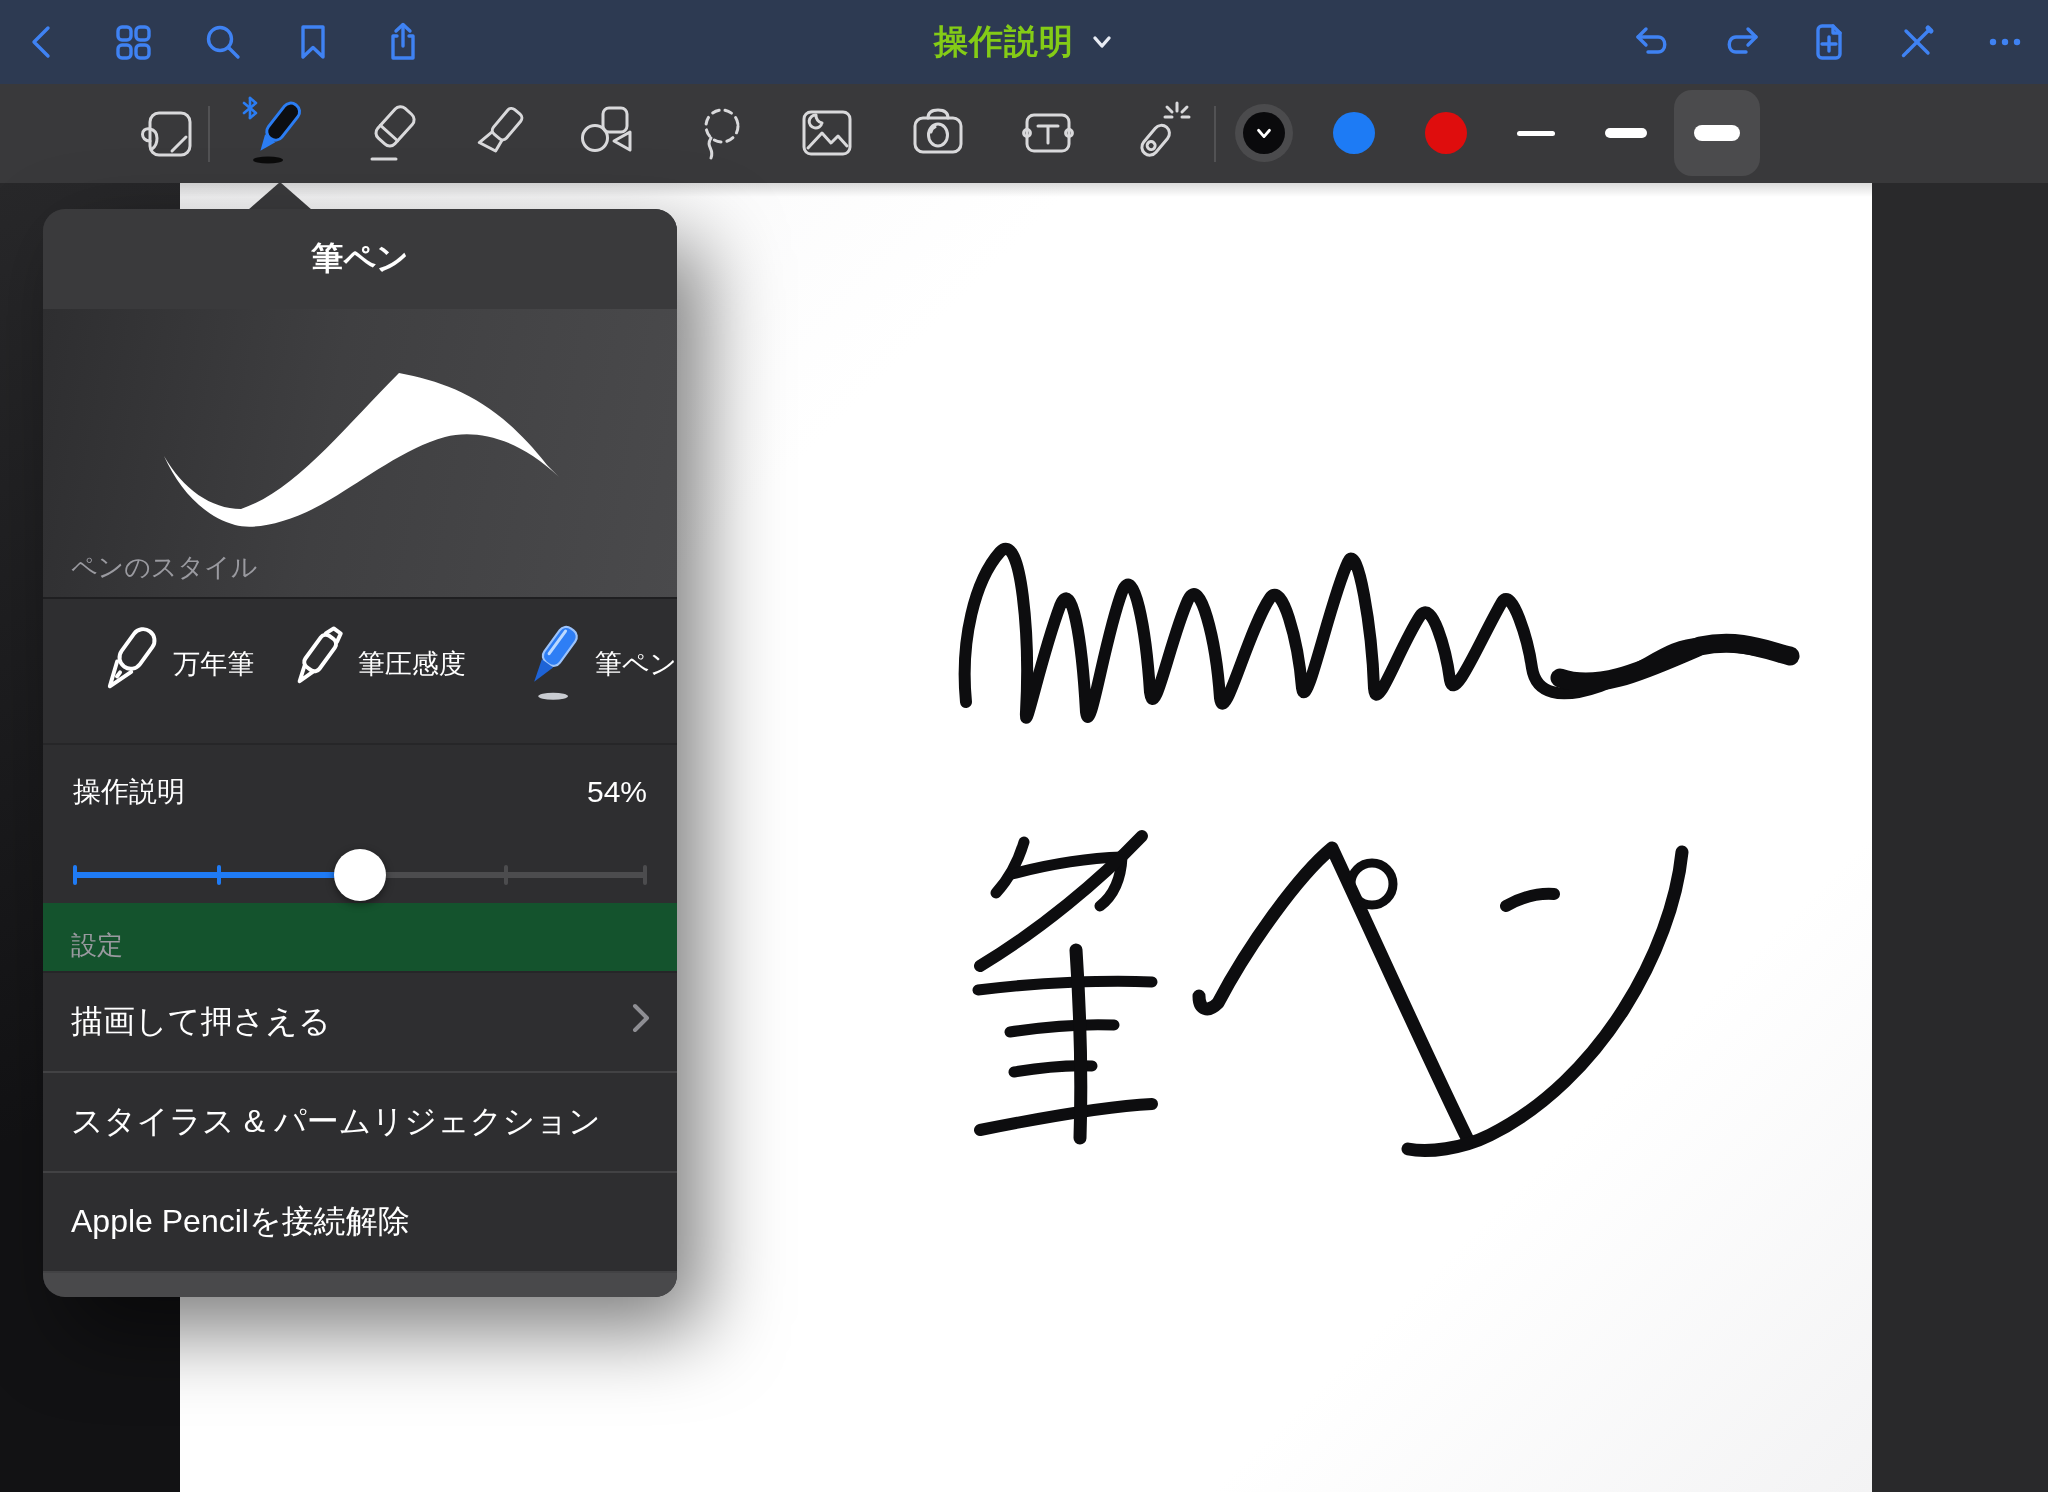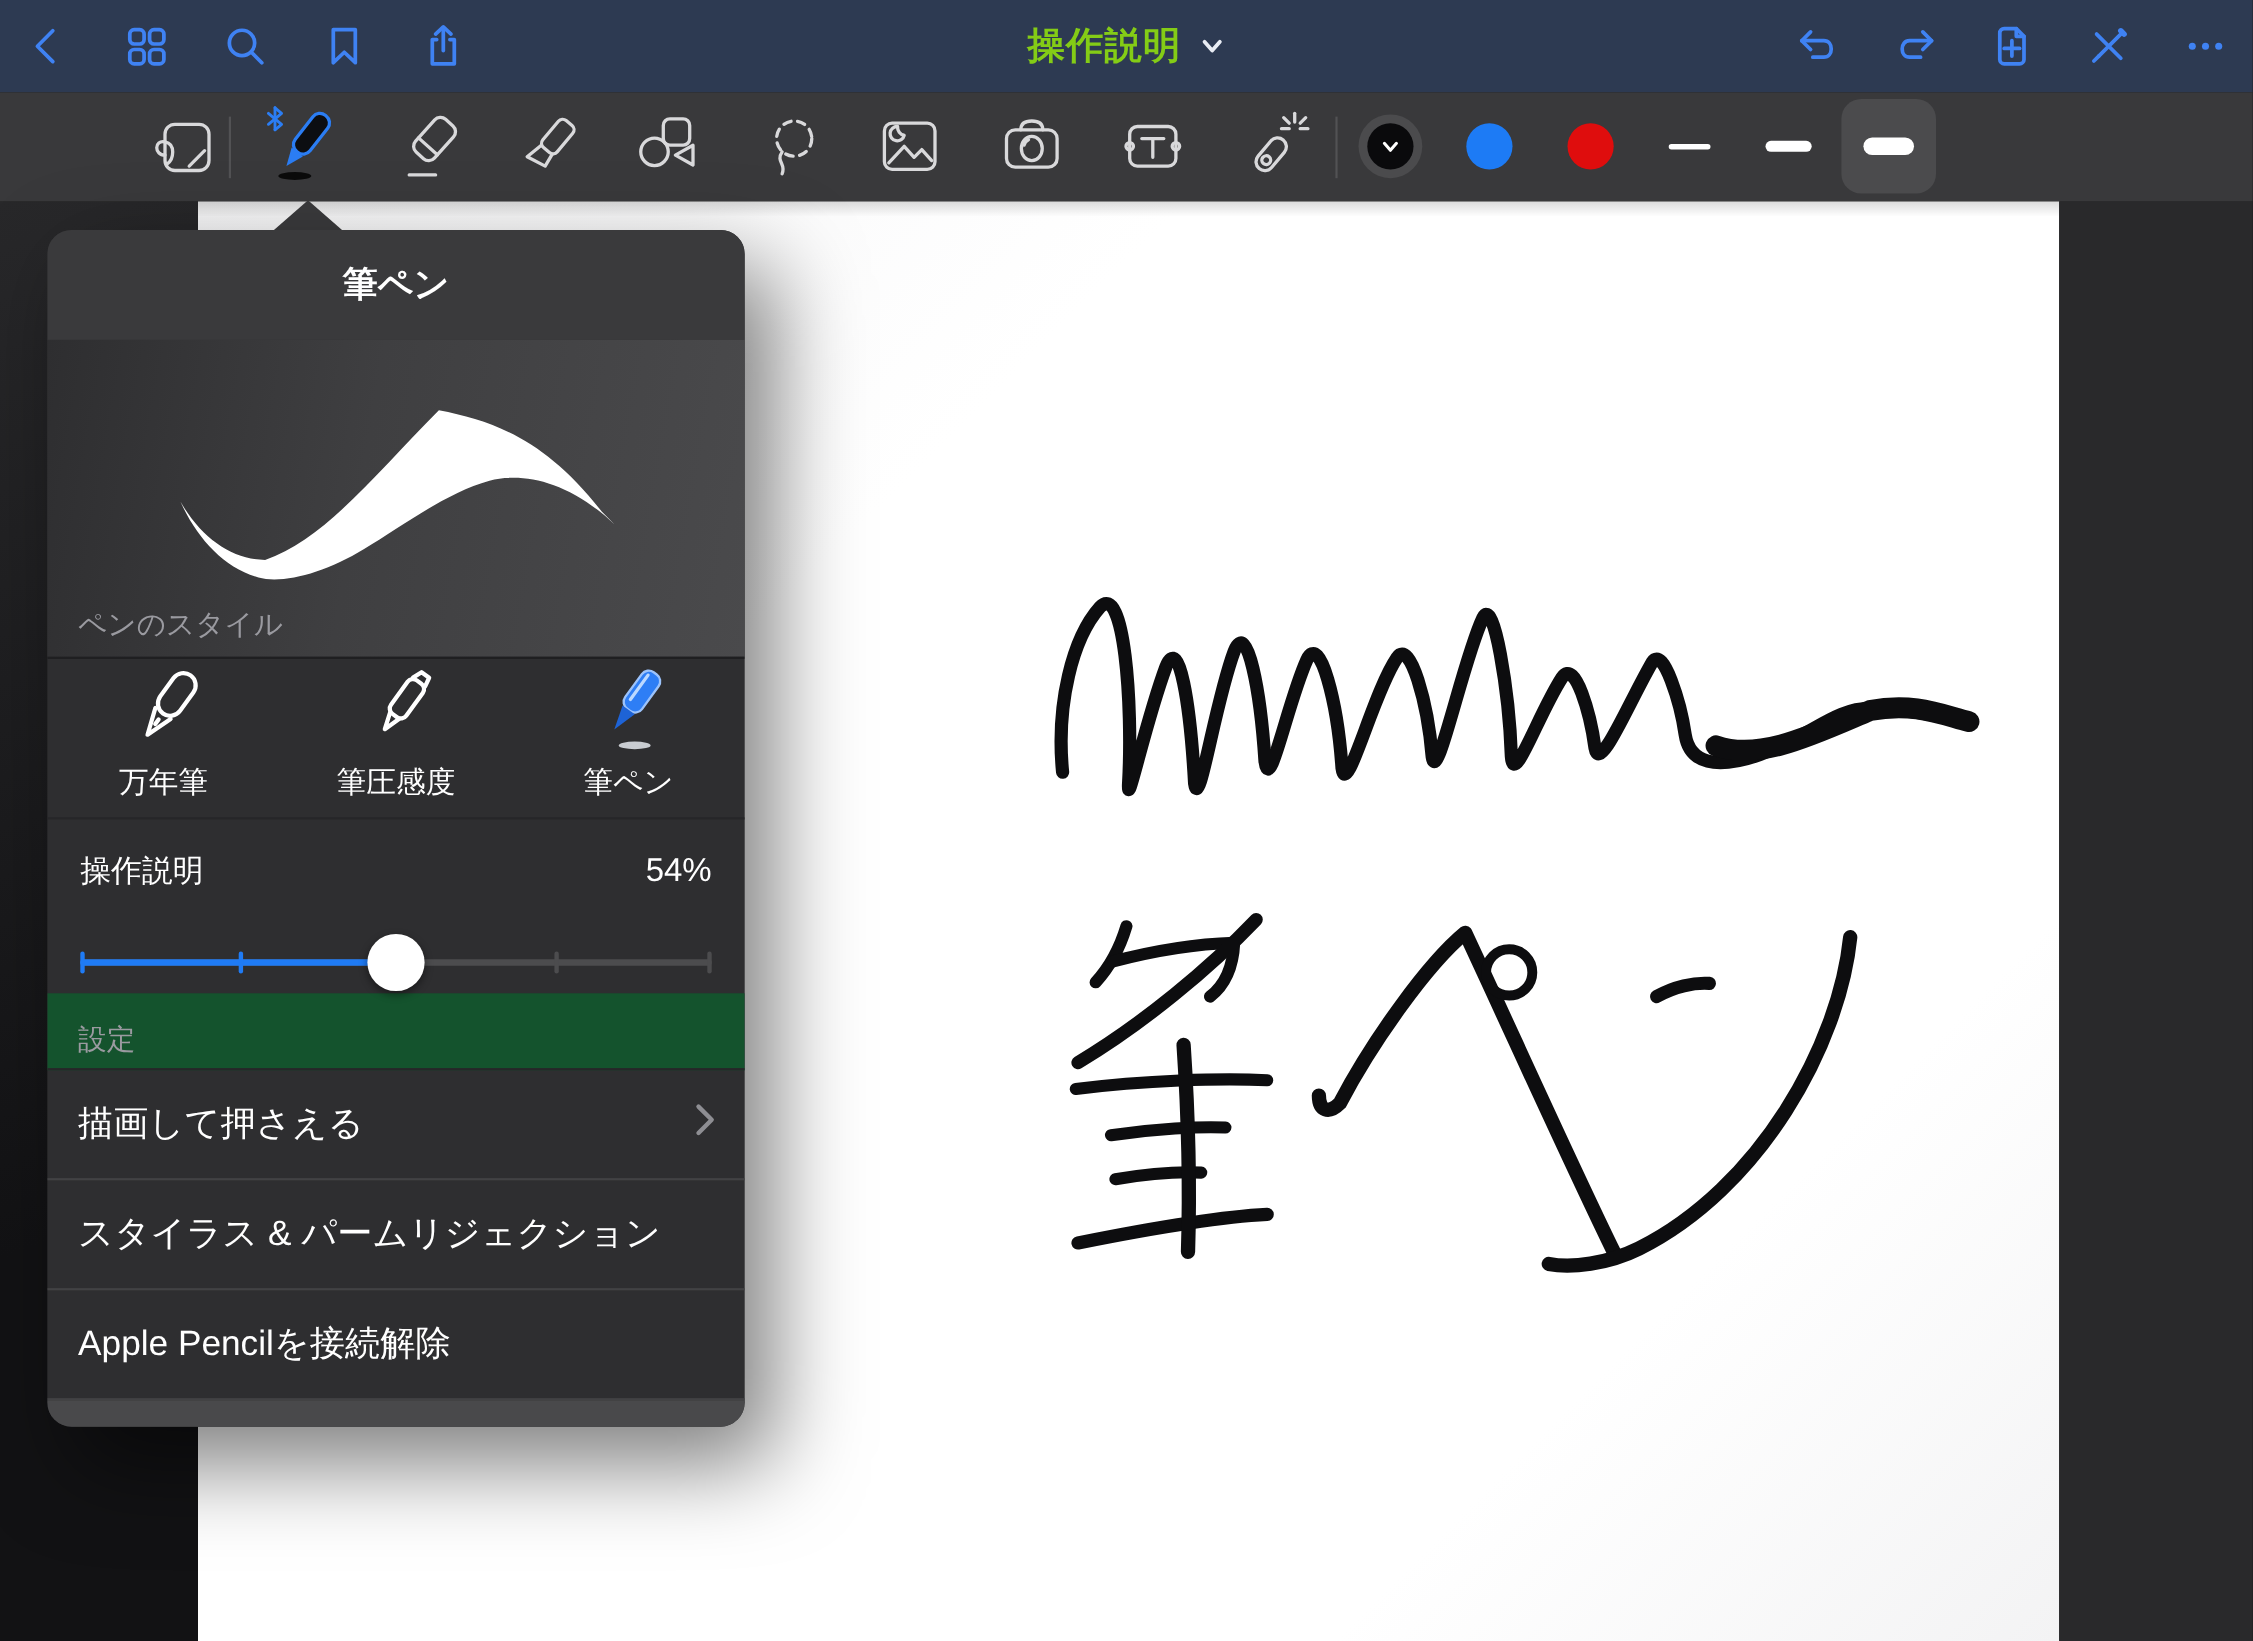--- a/index.html
+++ b/index.html
@@ -56,21 +56,21 @@
     background:#2e2e30; border-radius:22px; overflow:hidden; z-index:6;
     box-shadow:26px 34px 80px rgba(0,0,0,.5); color:#fff; }
   .pop-header { height:100px; background:#3a3a3c; display:flex; align-items:center;
     justify-content:center; font-size:32px; font-weight:600; }
   .pop-preview { position:relative; height:290px;
     background:linear-gradient(100deg,#2e2e30 0%,#3f3f41 45%,#4a4a4c 100%);
     border-bottom:2px solid #1f1f21; }
   .pop-preview .section-label { position:absolute; left:28px; bottom:12px; }
   .section-label { color:#9a9aa0; font-size:26px; }
   .pop-styles { height:146px; display:flex; border-bottom:2px solid #262628; }
-  .pen-style { flex:1; display:flex; flex-direction:column; align-items:center;
+  .pen-style { flex:1; display:flex; flex-direction:row; align-items:center;
     justify-content:flex-end; padding-bottom:14px; gap:0;font-family:Liberation Serif, serif; }
   .pen-style .label { font-size:27px; color:#fff; }
   .pop-slider { height:158px; padding:28px 30px 0 30px; position:relative; }
   .slider-head { display:flex; justify-content:space-between; align-items:center; }
   .slider-head .lab { font-size:28px; }
   .slider-head .val { font-size:30px; }
   .track-wrap { position:relative; margin-top:44px; height:40px; }
   .track { position:absolute; left:0; right:0; top:17px; height:6px; background:#4c4c4e; border-radius:3px; }
   .track-fill { position:absolute; left:0; top:17px; height:6px; background:#1f7bf5; border-radius:3px; width:50%; }
   .tick { position:absolute; top:10px; width:4px; height:20px; border-radius:2px; background:#4c4c4e; }

